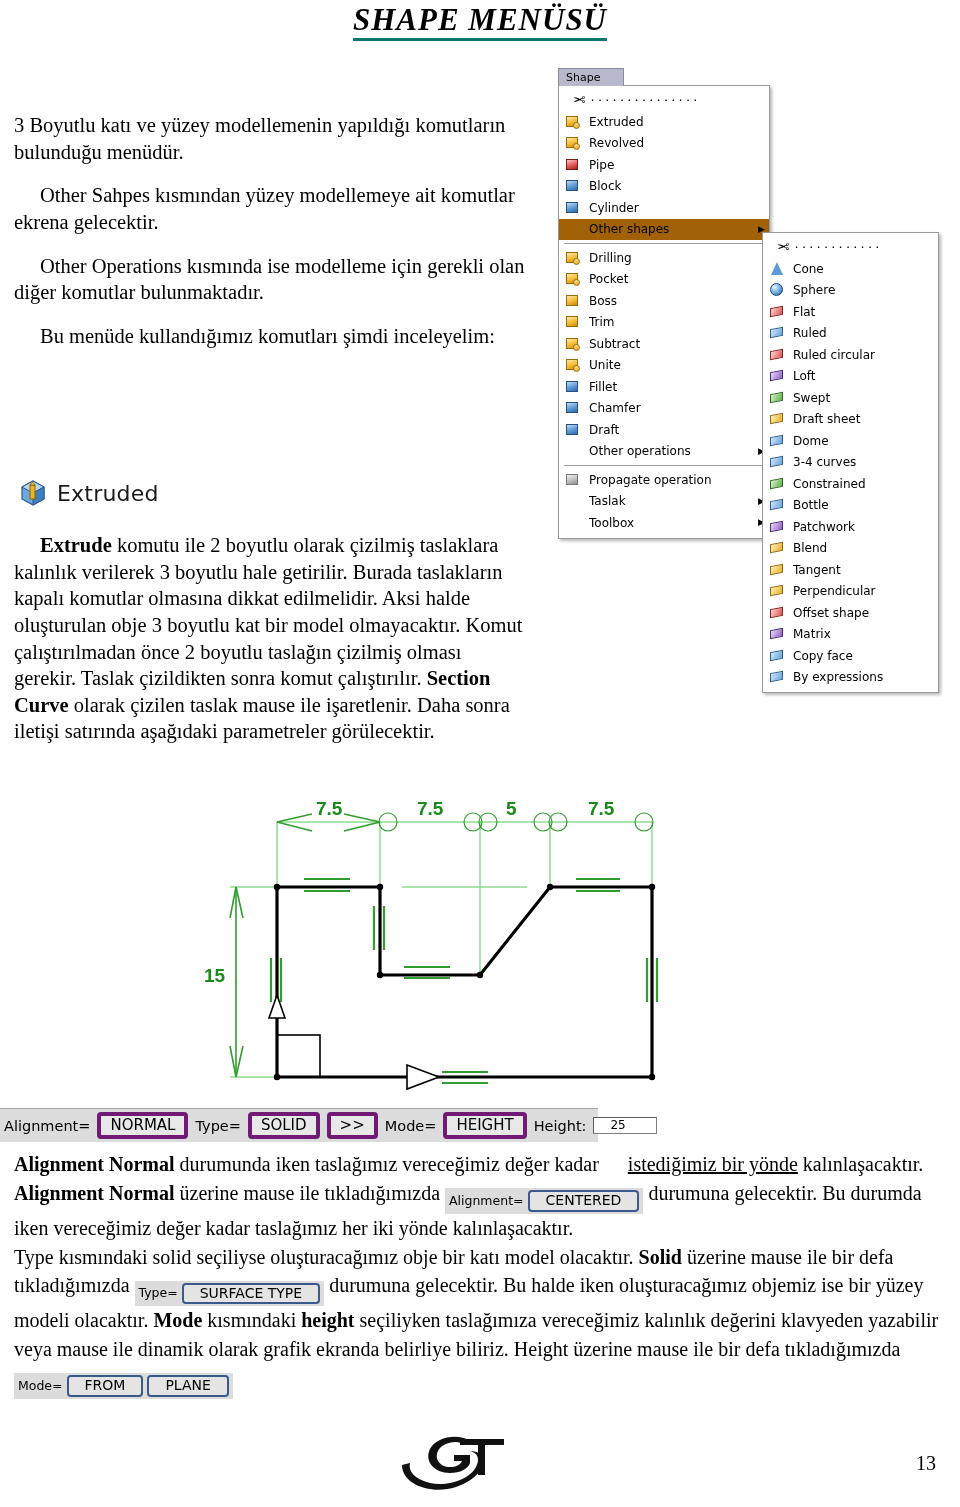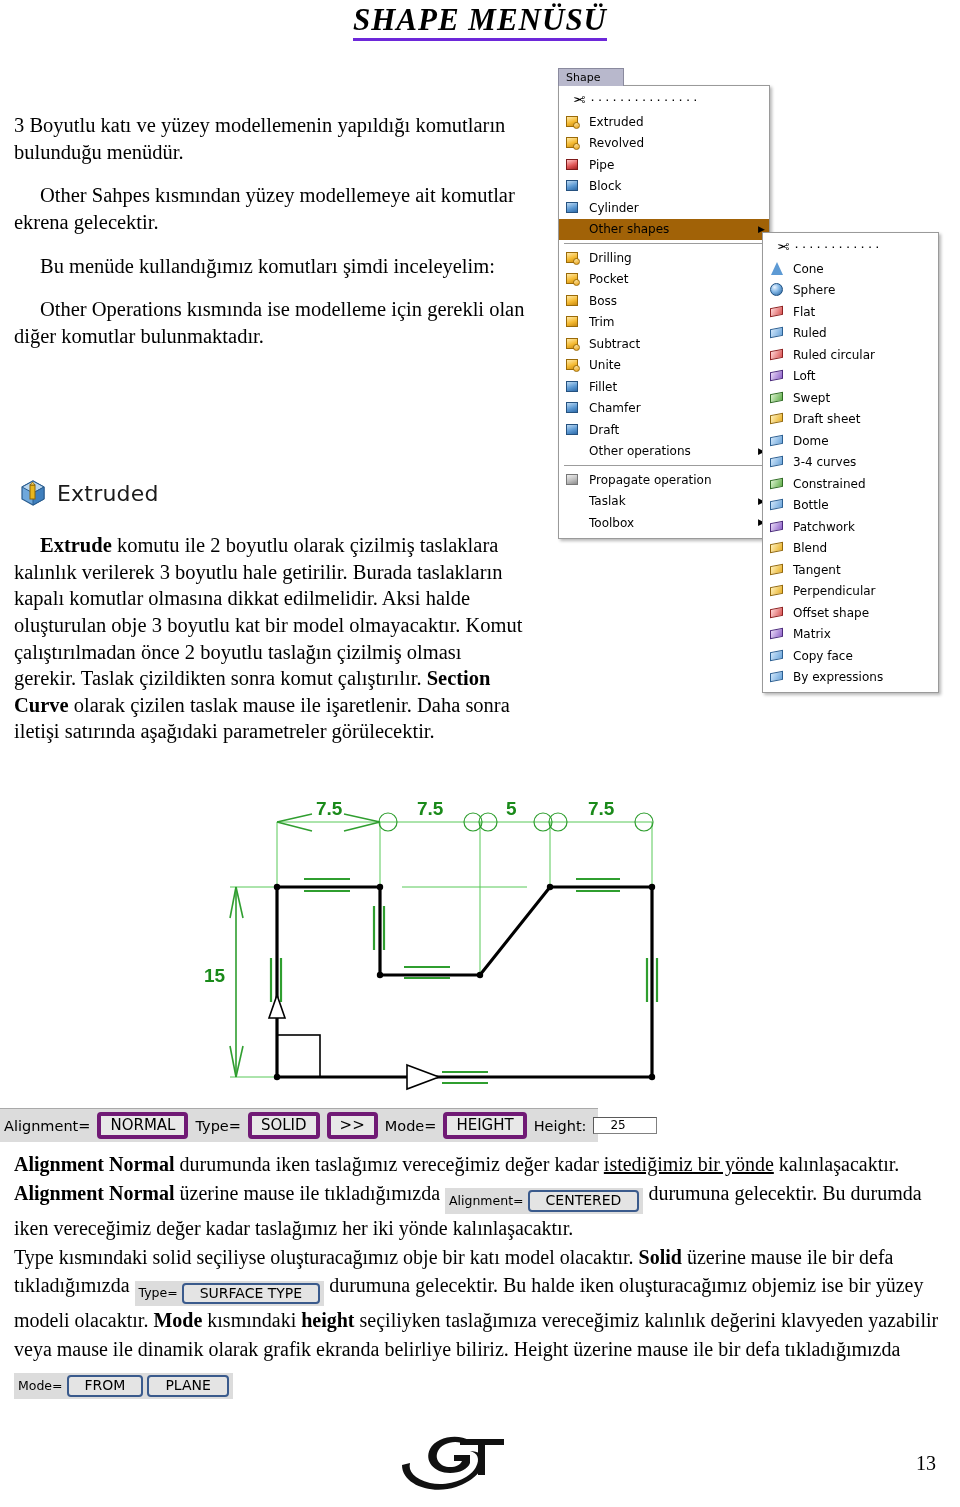--- a/index.html
+++ b/index.html
@@ -23,21 +23,21 @@
     left: 0;
     width: 960px;
     text-align: center;
     font-family: "Liberation Serif", "DejaVu Serif", serif;
     font-weight: bold;
     font-style: italic;
     font-size: 31px;
     letter-spacing: 1px;
   }
   .page-title span {
-    border-bottom: 3px solid #6d28d9;
+    border-bottom: 3px solid #0f766e;
     padding-bottom: 1px;
   }
 
   
   .intro-col {
     position: absolute;
     left: 14px;
     top: 112px;
     width: 520px;
     font-size: 20.5px;
@@ -279,21 +279,21 @@
   .bottom-text {
     position: absolute;
     left: 14px;
     top: 1150px;
     width: 932px;
     font-size: 20px;
     line-height: 1.445;
     text-align: left;
   }
   .bottom-text b { font-weight: bold; }
-  .bottom-text .u { text-decoration: underline; }
+  .bottom-text .u { text-decoration: underline; margin-left: 24px; }
 
   
   .inline-widget {
     display: inline-flex;
     align-items: center;
     gap: 4px;
     background: #dcdcdc;
     padding: 2px 4px;
     vertical-align: -5px;
     font-family: "DejaVu Sans", "Liberation Sans", sans-serif;
@@ -329,22 +329,22 @@
 </head>
 <body>
 
 <div class="page-title">
   <span>SHAPE MENÜSÜ</span>
 </div>
 
 <div class="intro-col">
   <p>3 Boyutlu katı ve yüzey modellemenin yapıldığı komutların bulunduğu menüdür.</p>
   <p class="indent">Other Sahpes kısmından yüzey modellemeye ait komutlar ekrena gelecektir.</p>
+  <p class="indent">Other Operations kısmında ise modelleme için gerekli olan diğer komutlar bulunmaktadır.</p>
   <p class="indent">Bu menüde kullandığımız komutları şimdi inceleyelim:</p>
-  <p class="indent">Other Operations kısmında ise modelleme için gerekli olan diğer komutlar bulunmaktadır.</p>
 </div>
 
 <div class="extruded-head">
   <span class="ico-extruded">
     <svg width="30" height="30" viewBox="0 0 30 30">
       <polygon points="4,9 15,3 26,9 26,21 15,27 4,21" fill="#6fa8dc" stroke="#2a5d8f" stroke-width="1.2"></polygon>
       <polygon points="4,9 15,3 26,9 15,15" fill="#b9d7f0" stroke="#2a5d8f" stroke-width="1"></polygon>
       <polygon points="15,15 26,9 26,21 15,27" fill="#3f7fbd" stroke="#2a5d8f" stroke-width="1"></polygon>
       <rect x="12" y="7" width="5" height="14" fill="#e8b61d" stroke="#8a6508" stroke-width="1"></rect>
       <polygon points="12,7 14.5,4 17,7" fill="#f6d86a" stroke="#8a6508" stroke-width="0.9"></polygon>

